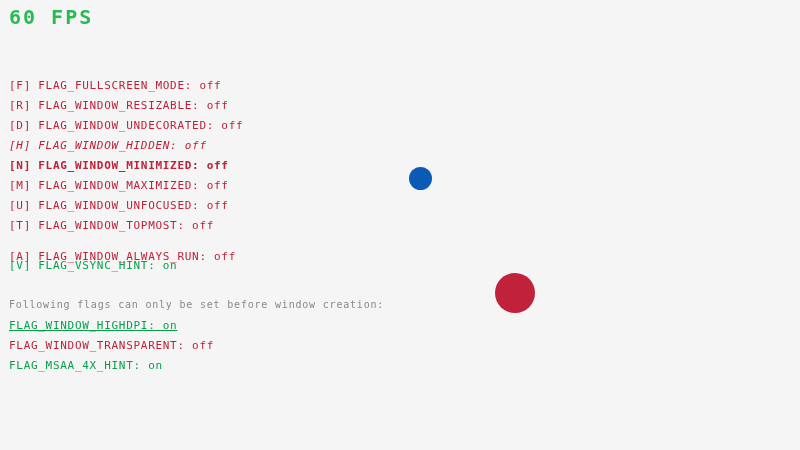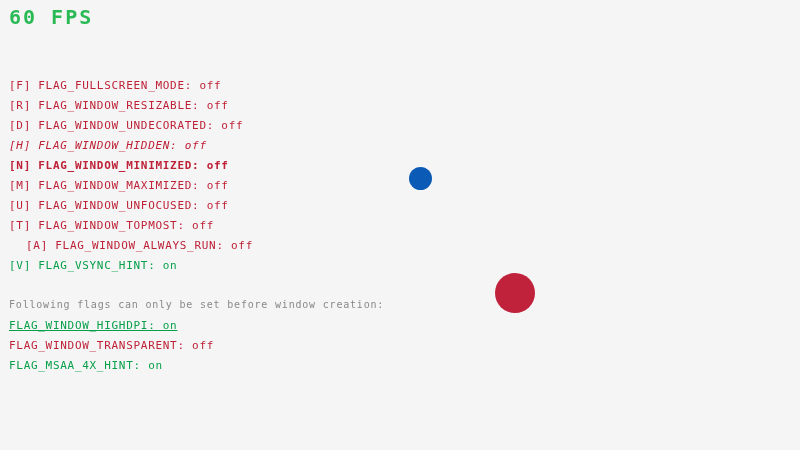--- a/index.html
+++ b/index.html
@@ -92,21 +92,21 @@
 
   <div id="after-flags">
       <div class="abs flag-line flag-off" style="top: 80px;">[F] FLAG_FULLSCREEN_MODE: off</div>
       <div class="abs flag-line flag-off" style="top: 100px;">[R] FLAG_WINDOW_RESIZABLE: off</div>
       <div class="abs flag-line flag-off" style="top: 120px;">[D] FLAG_WINDOW_UNDECORATED: off</div>
       <div class="abs flag-line flag-off" style="top: 140px; font-style: italic;">[H] FLAG_WINDOW_HIDDEN: off</div>
       <div class="abs flag-line flag-off" style="top: 160px; font-weight: bold;">[N] FLAG_WINDOW_MINIMIZED: off</div>
       <div class="abs flag-line flag-off" style="top: 180px;">[M] FLAG_WINDOW_MAXIMIZED: off</div>
       <div class="abs flag-line flag-off" style="top: 200px;">[U] FLAG_WINDOW_UNFOCUSED: off</div>
       <div class="abs flag-line flag-off" style="top: 220px;">[T] FLAG_WINDOW_TOPMOST: off</div>
-      <div class="abs flag-line flag-off" style="top: 240px; margin-left: 17px;">[A] FLAG_WINDOW_ALWAYS_RUN: off</div>
+      <div class="abs flag-line flag-off" style="top: 251px;">[A] FLAG_WINDOW_ALWAYS_RUN: off</div>
       <div class="abs flag-line flag-on" style="top: 260px;">[V] FLAG_VSYNC_HINT: on</div>
     </div>
 
   <div id="before-header" class="abs section-header">Following flags can only be set before window creation:</div>
 
   <div id="before-flags">
       <div class="abs flag-line flag-on" style="top: 320px; text-decoration: underline;">FLAG_WINDOW_HIGHDPI: on</div>
       <div class="abs flag-line flag-off" style="top: 340px;">FLAG_WINDOW_TRANSPARENT: off</div>
       <div class="abs flag-line flag-on" style="top: 360px;">FLAG_MSAA_4X_HINT: on</div>
     </div>

